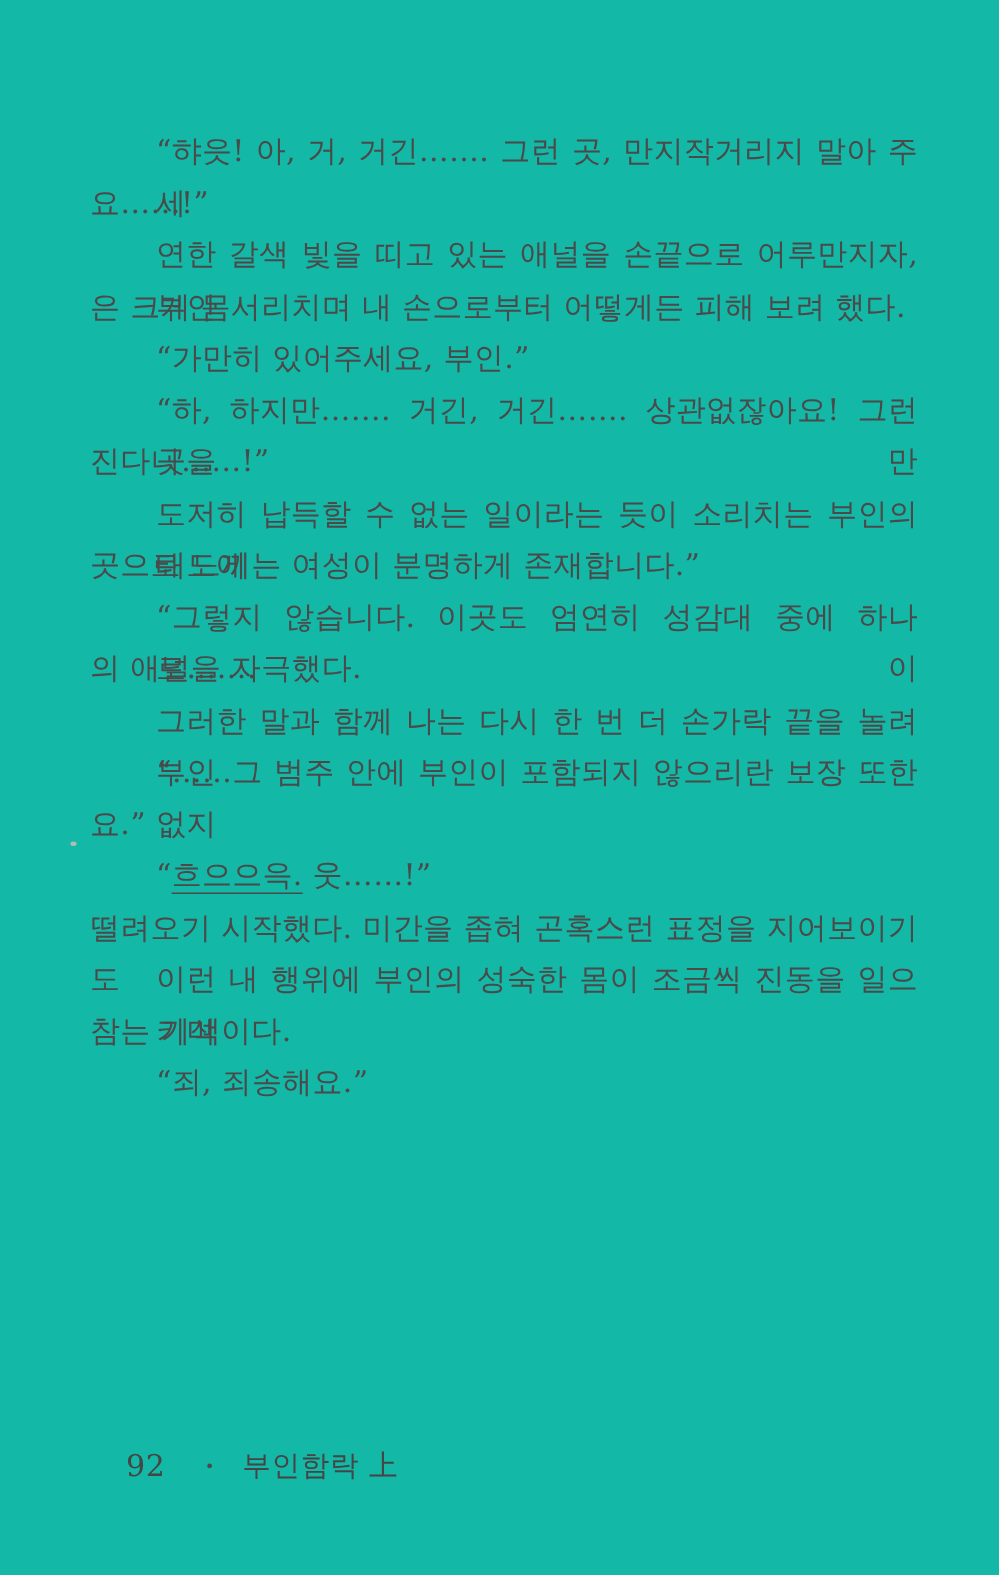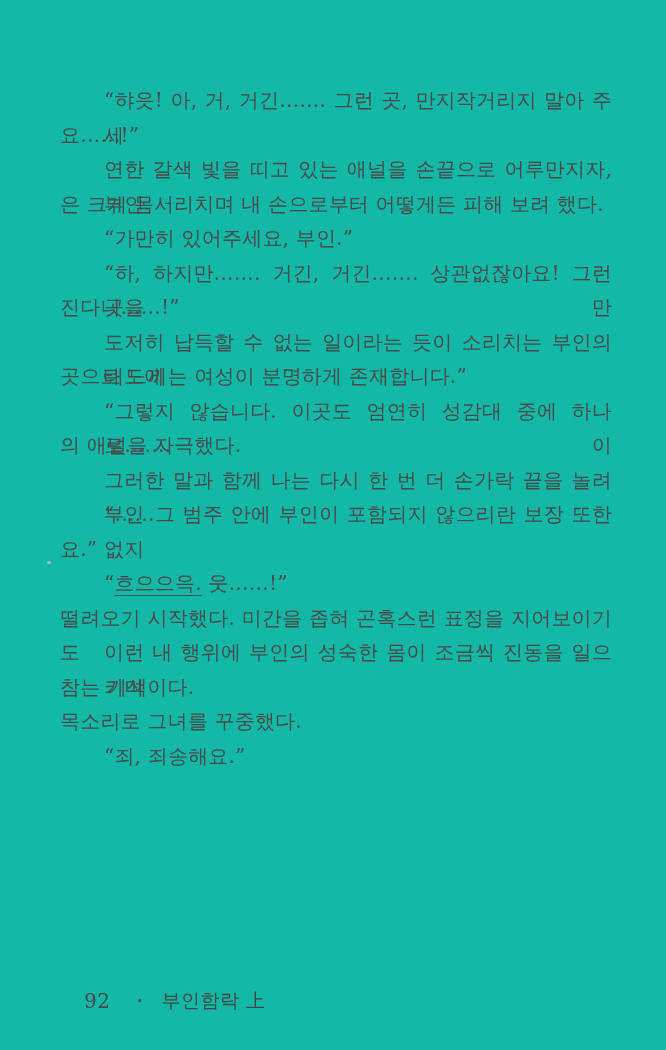--- a/index.html
+++ b/index.html
@@ -41,21 +41,21 @@
     padding-left: 44px;
   }
   .u {
     text-decoration: underline;
     text-underline-offset: 5px;
     text-decoration-thickness: 1px;
   }
   .footer {
     position: absolute;
     left: 84px;
-    top: 988px;
+    top: 964px;
     display: flex;
     align-items: center;
     font-size: 19px;
     color: #454545;
     letter-spacing: 0.5px;
   }
   .footer .pagenum {
     font-size: 20px;
   }
   .footer .dot {
@@ -91,21 +91,20 @@
     <div class="line">곳으로 느끼는 여성이 분명하게 존재합니다.”</div>
     <div class="line indent j">“그렇지 않습니다. 이곳도 엄연히 성감대 중에 하나로……. 이</div>
     <div class="line">의 애널을 자극했다.</div>
     <div class="line indent j">그러한 말과 함께 나는 다시 한 번 더 손가락 끝을 놀려 부인</div>
     <div class="line indent j">“……그 범주 안에 부인이 포함되지 않으리란 보장 또한 없지</div>
     <div class="line">요.”</div>
     <div class="line indent"><span>“</span><span class="u">흐으으윽.</span><span> 웃……!”</span></div>
     <div class="line j">떨려오기 시작했다. 미간을 좁혀 곤혹스런 표정을 지어보이기도</div>
     <div class="line indent j">이런 내 행위에 부인의 성숙한 몸이 조금씩 진동을 일으키며</div>
     <div class="line">참는 기색이다.</div>
-    <div class="line">목소리로 그녀를 꾸중했다.</div>
     <div class="line indent">“죄, 죄송해요.”</div>
   </div>
 
   <div class="footer">
     <span class="pagenum">92</span>
     <span class="dot">•</span>
     <span class="title">부인함락 上</span>
   </div>
 
   <div class="scan-speck"></div>

